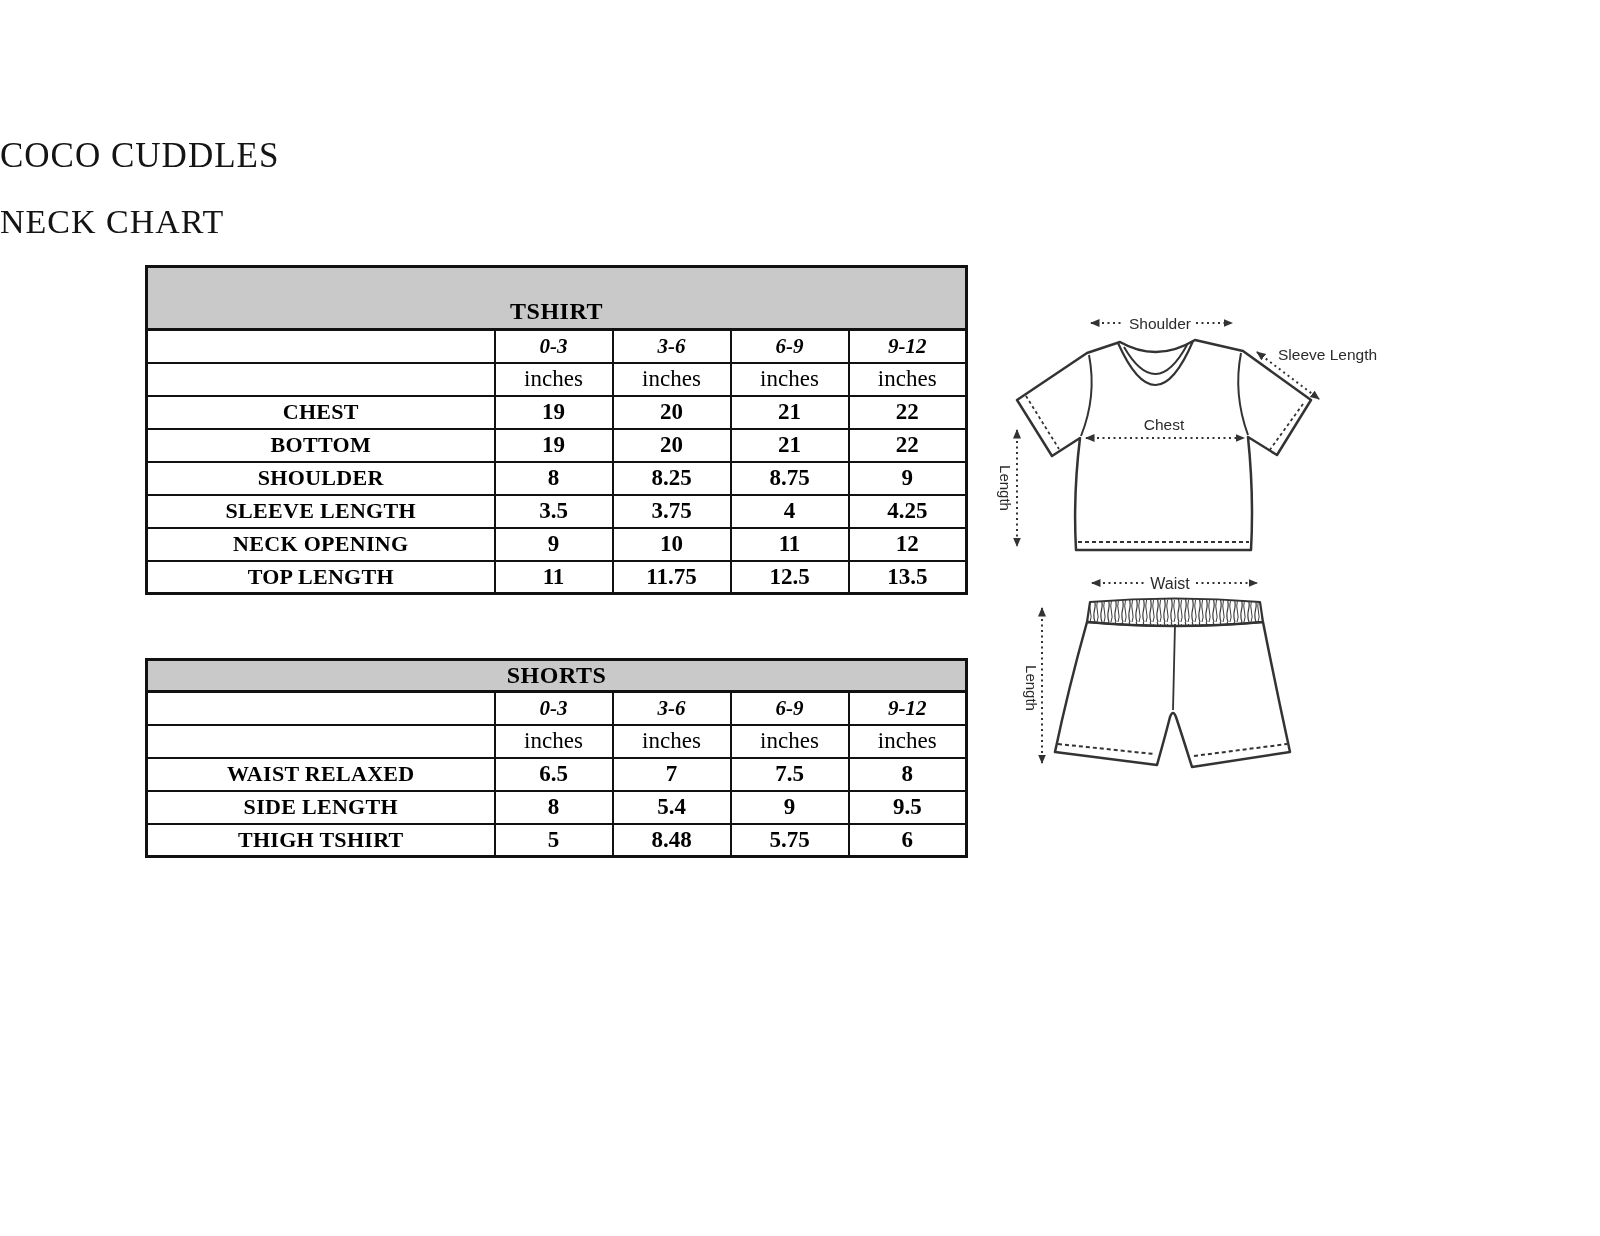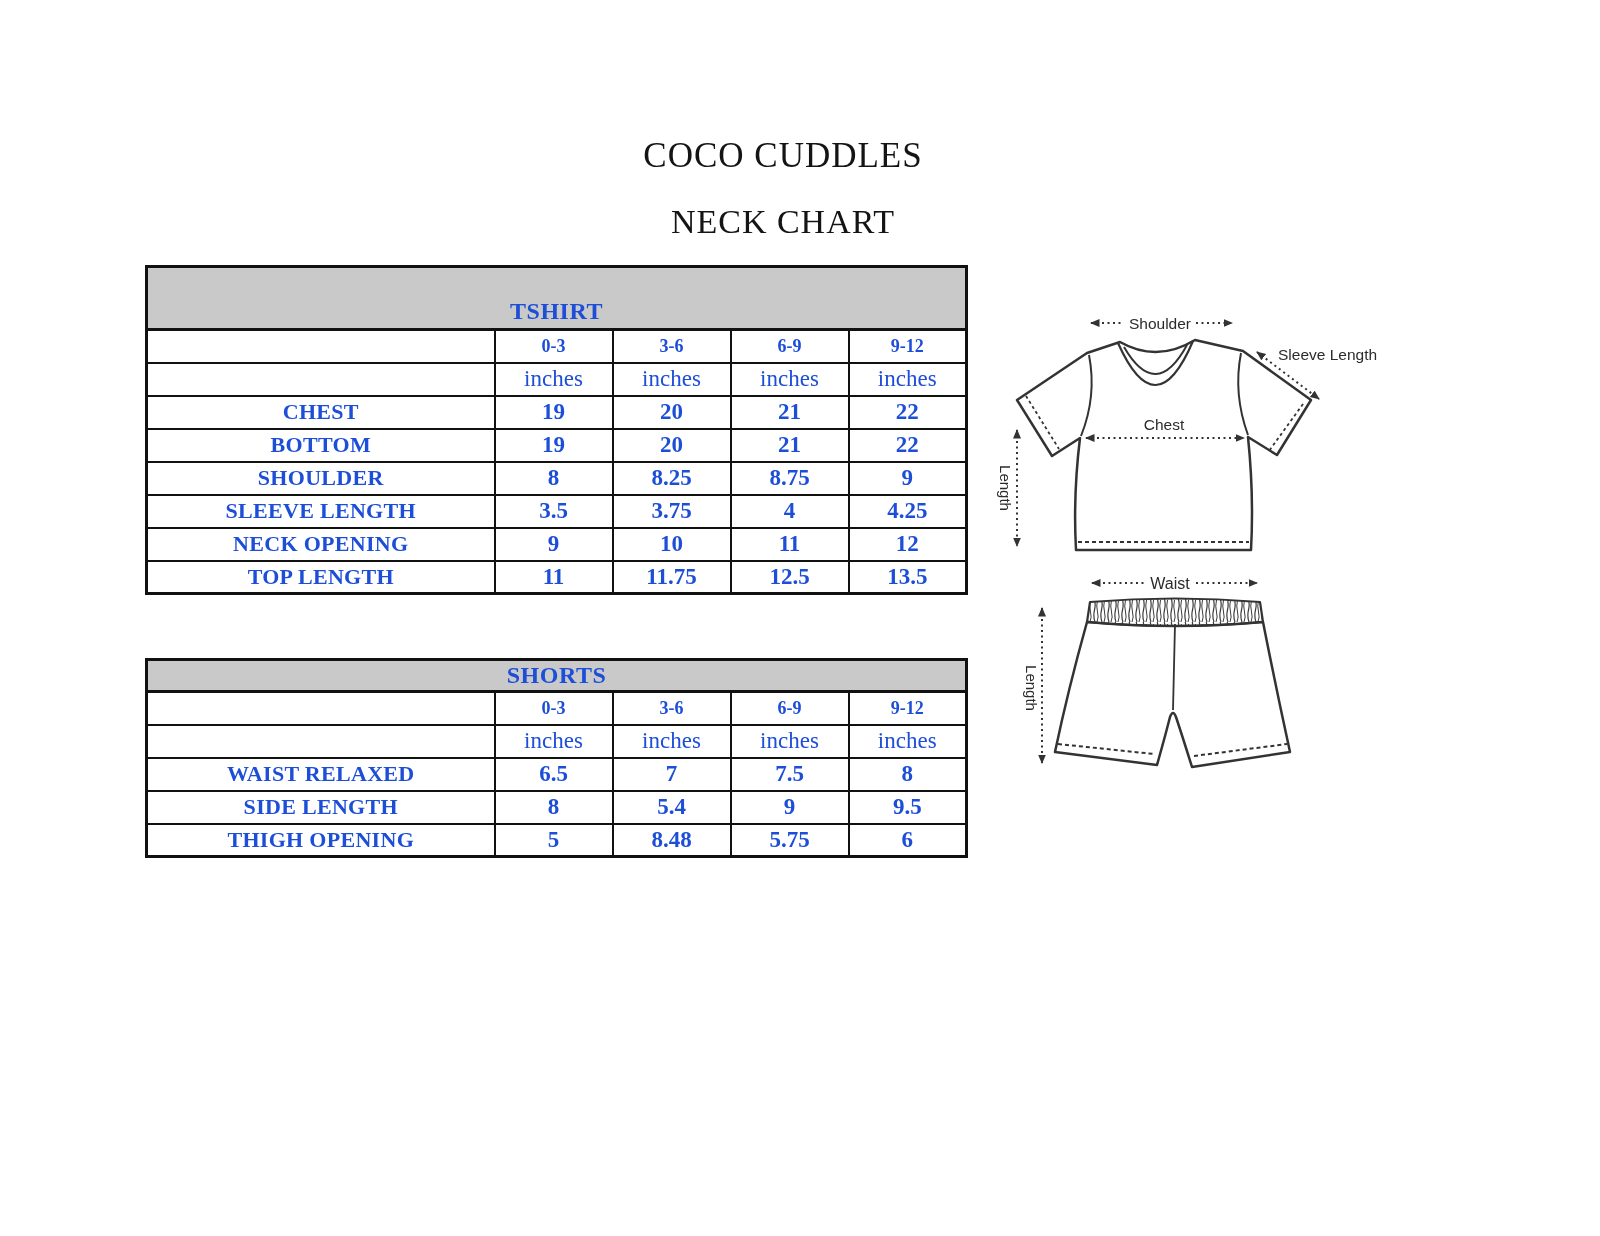--- a/index.html
+++ b/index.html
@@ -1,35 +1,35 @@
 <!DOCTYPE html>
 <html><head>
 <meta charset="utf-8">
 <style>
   html,body{margin:0;padding:0;}
   body{width:1600px;height:1236px;background:#ffffff;font-family:"Liberation Serif",serif;}
   .page{position:relative;width:1600px;height:1236px;background:#ffffff;overflow:hidden;}
 
-  .title{position:absolute;left:0;width:1566px;text-align:center;margin:0;
+  .title{position:absolute;left:0;width:1566px;text-align:left;margin:0;
          color:#141414;font-weight:normal;letter-spacing:1px;}
   #main-title{top:136px;font-size:35px;}
   #sub-title{top:203px;font-size:34px;}
 
   table.size-table{position:absolute;left:145px;border-collapse:collapse;table-layout:fixed;
-        border:3px solid #111;background:#fff;color:#1d4ed8;}
+        border:3px solid #111;background:#fff;color:#000000;}
   table.size-table td{border:2px solid #111;text-align:center;vertical-align:middle;
         padding:0;overflow:hidden;white-space:nowrap;}
   table.size-table tr{height:33px;}
   tr.hdr td{background:#c9c9c9;font-weight:bold;font-size:24px;border:3px solid #111;letter-spacing:.5px;}
   #tshirt-table{top:265px;}
   #shorts-table{top:658px;}
   #tshirt-table tr.hdr{height:63px;}
   #tshirt-table tr.hdr td{vertical-align:bottom;padding-bottom:3px;}
   #shorts-table tr.hdr{height:32px;}
-  tr.sizes td{font-weight:bold;font-size:18px;}
+  tr.sizes td{font-weight:bold;font-size:21px;font-style:italic;}
   tr.units td{font-size:23px;}
   td.lbl{font-weight:bold;font-size:22px;letter-spacing:.3px;}
   td.val{font-weight:bold;font-size:23px;margin-left:32px;}
   col.c0{width:348px;} col.cv{width:118px;}
 
   svg text{font-family:"Liberation Sans",sans-serif;fill:#2b2b2b;}
   .diagram{position:absolute;}
   #tshirt-svg{left:960px;top:290px;}
   #shorts-svg{left:980px;top:550px;}
 </style>
@@ -146,21 +146,21 @@
       <td class="val">8</td>
     </tr>
     <tr>
       <td class="lbl">SIDE LENGTH</td>
       <td class="val">8</td>
       <td class="val">5.4</td>
       <td class="val">9</td>
       <td class="val">9.5</td>
     </tr>
     <tr>
-      <td class="lbl">THIGH OPENING</td>
+      <td class="lbl">THIGH TSHIRT</td>
       <td class="val">5</td>
       <td class="val">8.48</td>
       <td class="val">5.75</td>
       <td class="val">6</td>
     </tr>
     </tbody>
   </table>
 
   <svg class="diagram" id="tshirt-svg" width="420" height="300" viewBox="0 0 420 300">
     <defs>

